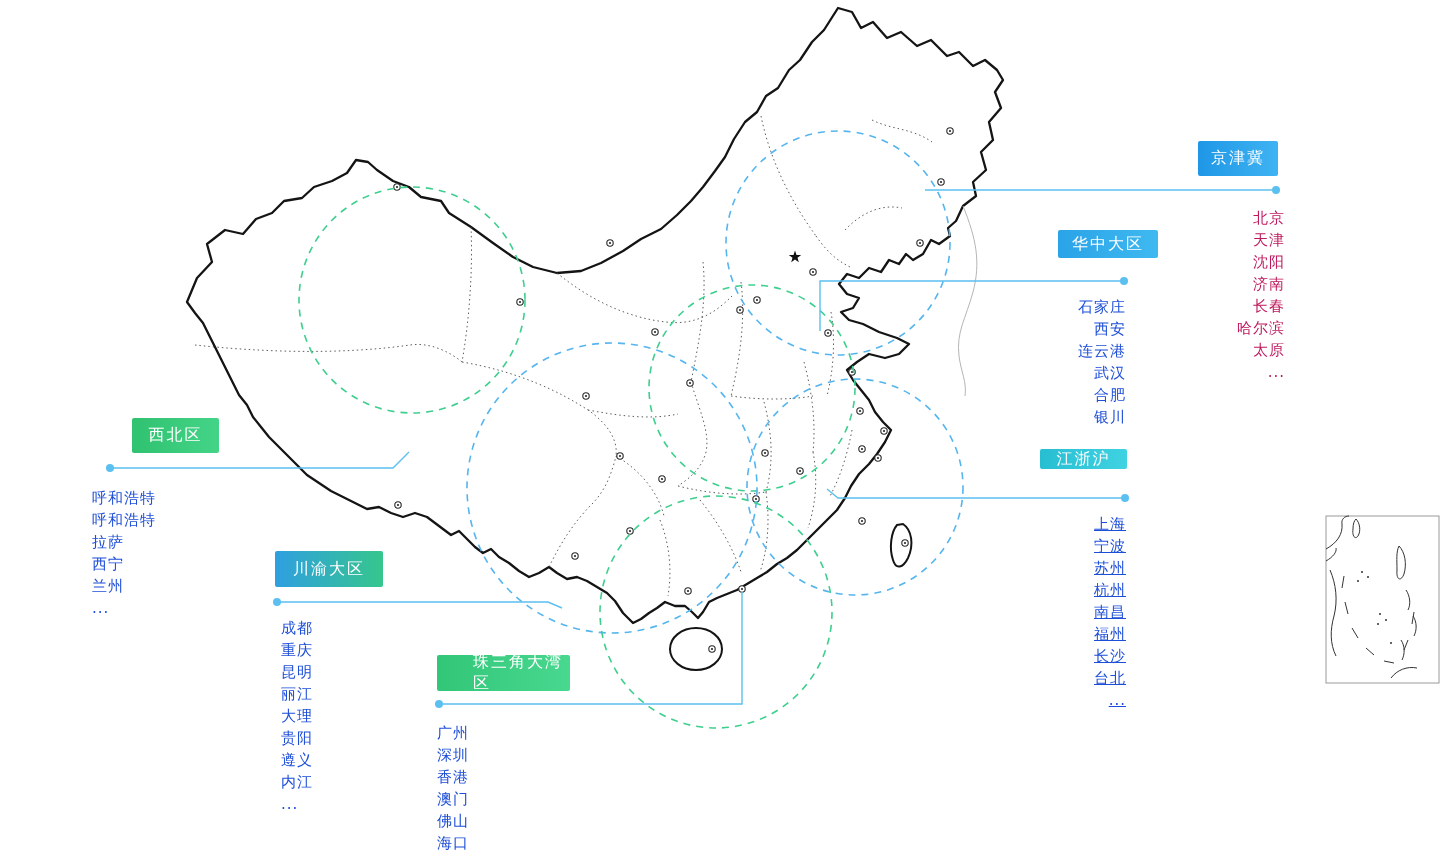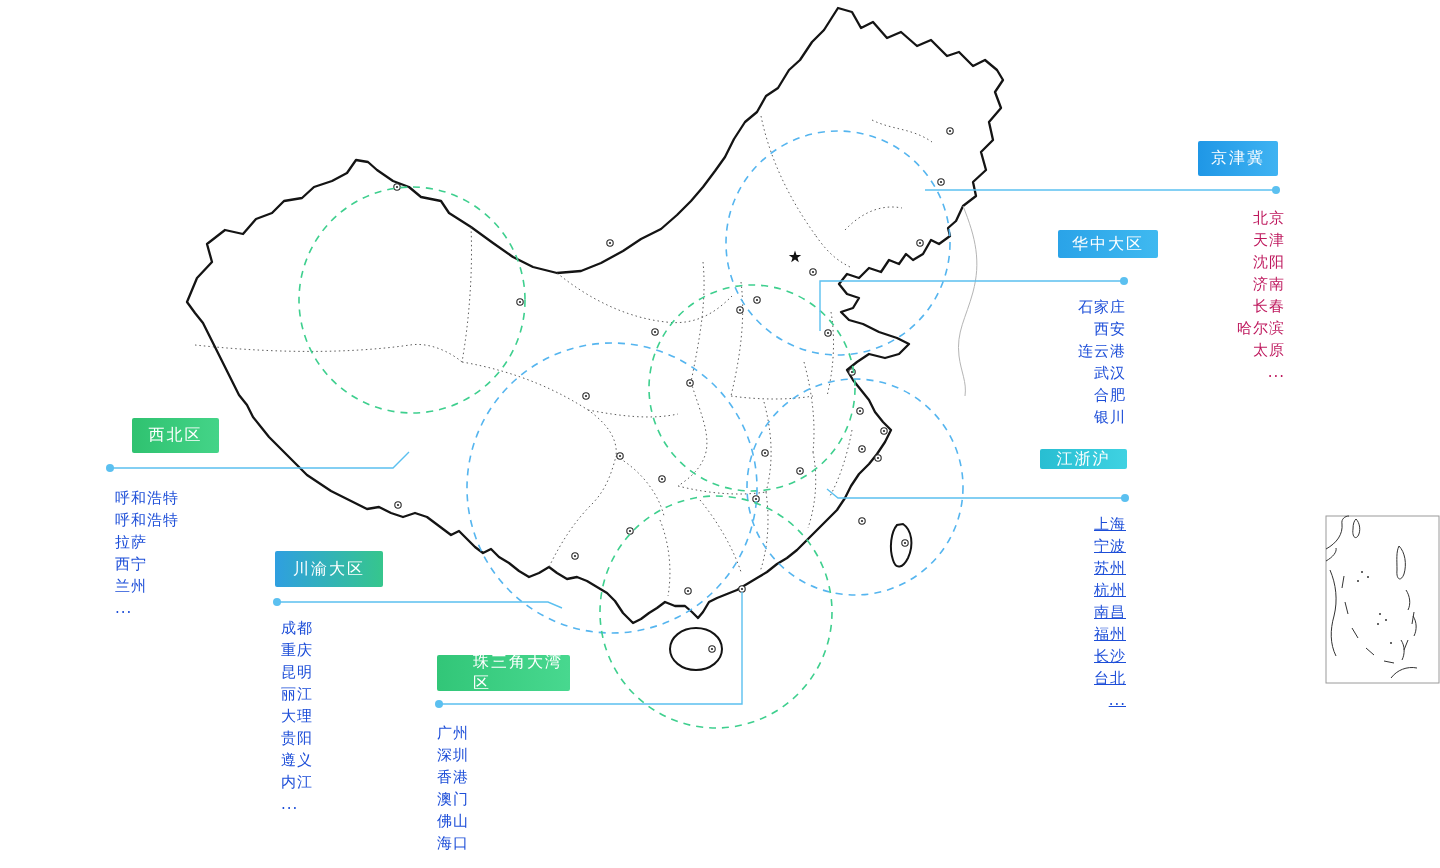--- a/index.html
+++ b/index.html
@@ -178,21 +178,21 @@
 
   <ul class="city-list align-right" style="right:314px; top:296px;">
     <li>石家庄</li>
     <li>西安</li>
     <li>连云港</li>
     <li>武汉</li>
     <li>合肥</li>
     <li>银川</li>
   </ul>
 
-  <ul class="city-list" style="left:115px; top:487px;">
+  <ul class="city-list" style="left:92px; top:487px;">
     <li>呼和浩特</li>
     <li>呼和浩特</li>
     <li>拉萨</li>
     <li>西宁</li>
     <li>兰州</li>
     <li>...</li>
   </ul>
 
   <ul class="city-list align-right" style="right:314px; top:513px;text-decoration:underline;">
     <li>上海</li>

